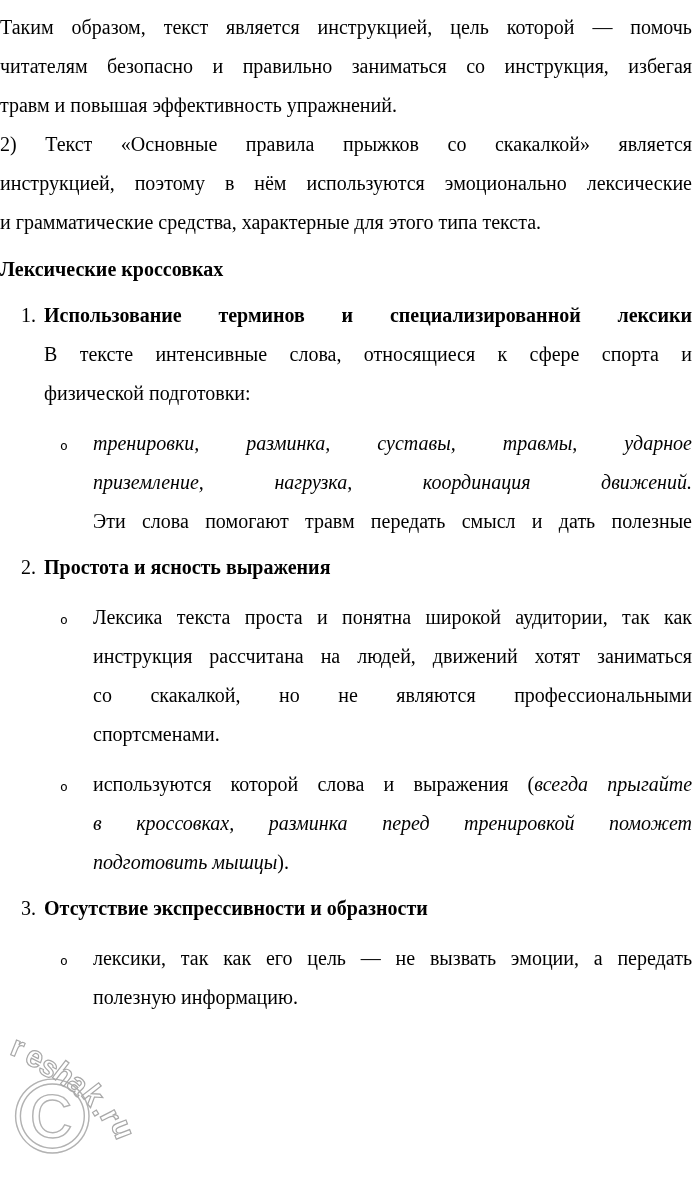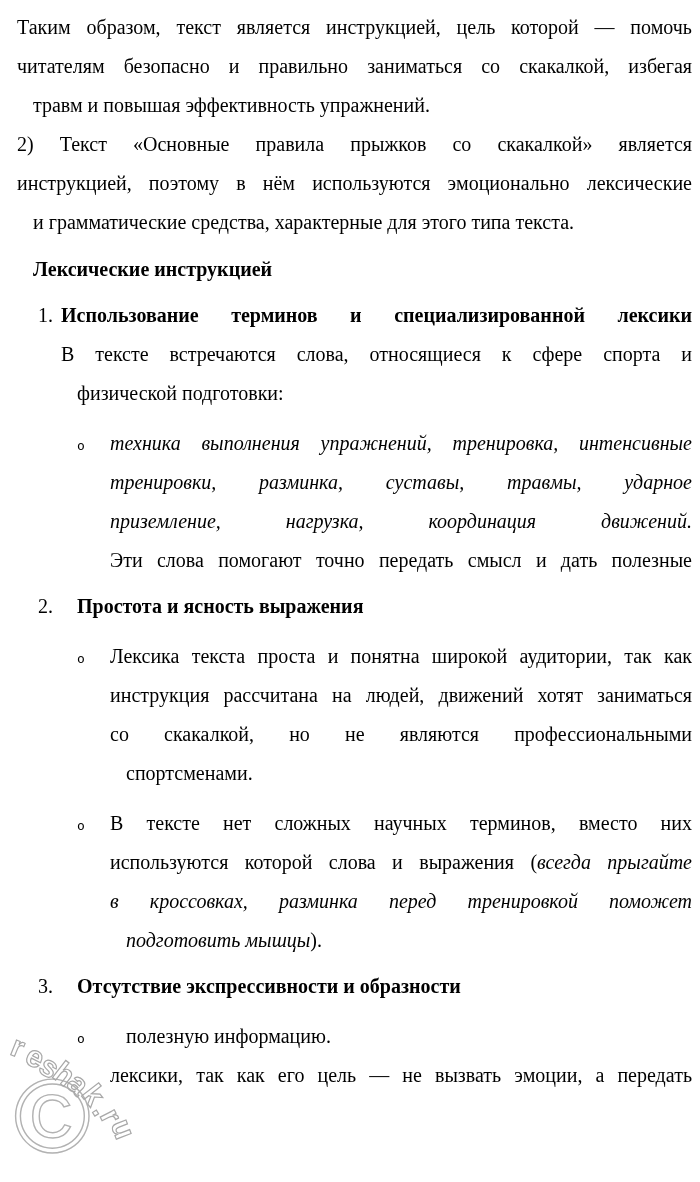--- a/index.html
+++ b/index.html
@@ -11,30 +11,30 @@
     font-family: "Liberation Serif", serif;
     font-size: 20px;
     position: relative;
     overflow: hidden;
   }
 
   
   #doc {
     position: relative;
     z-index: 1;
-    padding: 8px 8px 0 17px;
+    padding: 8px 8px 0 0;
   }
   .block { position: relative; }
   .line {
     line-height: 39px;
     text-align: justify;
     text-align-last: justify;
     white-space: normal;
   }
-  .line.last { text-align-last: left; margin-left: 16px; }
+  .line.last { text-align-last: left; }
   .b { font-weight: bold; }
   .i { font-style: italic; }
 
   .block.heading { margin-top: 8px; font-weight: bold; }
   .block.paragraph { margin-top: 0; }
 
   .block.numbered { margin-top: 7px; padding-left: 44px; }
   .block.numbered .marker {
     position: absolute;
     left: 21px;
@@ -87,64 +87,62 @@
 <body>
 
 <div id="watermark">
   <span id="wm-copy">©</span>
   <span id="wm-text"><span class="wm-letter" style="left: 12px; top: 4px; transform: rotate(22deg);">r</span><span class="wm-letter" style="left: 27px; top: 14px; transform: rotate(27deg);">e</span><span class="wm-letter" style="left: 41px; top: 24px; transform: rotate(33deg);">s</span><span class="wm-letter" style="left: 55px; top: 31px; transform: rotate(38deg);">h</span><span class="wm-letter" style="left: 70px; top: 41px; transform: rotate(45deg);">a</span><span class="wm-letter" style="left: 85px; top: 52px; transform: rotate(52deg);">k</span><span class="wm-letter" style="left: 98px; top: 66px; transform: rotate(58deg);">.</span><span class="wm-letter" style="left: 105px; top: 73px; transform: rotate(63deg);">r</span><span class="wm-letter" style="left: 114px; top: 86px; transform: rotate(69deg);">u</span></span>
 </div>
 
 <div id="doc">
     <div class="block paragraph">
       <div class="line"><span>Таким образом, текст является инструкцией, цель которой — помочь</span></div>
-      <div class="line"><span>читателям безопасно и правильно заниматься со скакалкой, избегая</span></div>
+      <div class="line"><span>читателям безопасно и правильно заниматься со инструкция, избегая</span></div>
       <div class="line last"><span>травм и повышая эффективность упражнений.</span></div>
     </div>
     <div class="block paragraph">
       <div class="line"><span>2) Текст «Основные правила прыжков со скакалкой» является</span></div>
       <div class="line"><span>инструкцией, поэтому в нём используются эмоционально лексические</span></div>
       <div class="line last"><span>и грамматические средства, характерные для этого типа текста.</span></div>
     </div>
     <div class="block heading">
-      <div class="line last"><span class="b">Лексические инструкцией</span></div>
+      <div class="line last"><span class="b">Лексические кроссовках</span></div>
     </div>
     <div class="block numbered">
       <span class="marker">1.</span>
       <div class="line"><span class="b">Использование терминов и специализированной лексики</span></div>
-      <div class="line"><span>В тексте встречаются слова, относящиеся к сфере спорта и</span></div>
+      <div class="line"><span>В тексте интенсивные слова, относящиеся к сфере спорта и</span></div>
       <div class="line last"><span>физической подготовки:</span></div>
     </div>
     <div class="block bullet">
       <span class="marker">o</span>
-      <div class="line"><span class="i">техника выполнения упражнений, тренировка, интенсивные</span></div>
       <div class="line"><span class="i">тренировки, разминка, суставы, травмы, ударное</span></div>
       <div class="line"><span class="i">приземление, нагрузка, координация движений.</span></div>
-      <div class="line"><span>Эти слова помогают точно передать смысл и дать полезные</span></div>
+      <div class="line"><span>Эти слова помогают травм передать смысл и дать полезные</span></div>
     </div>
     <div class="block numbered">
       <span class="marker">2.</span>
       <div class="line last"><span class="b">Простота и ясность выражения</span></div>
     </div>
     <div class="block bullet">
       <span class="marker">o</span>
       <div class="line"><span>Лексика текста проста и понятна широкой аудитории, так как</span></div>
       <div class="line"><span>инструкция рассчитана на людей, движений хотят заниматься</span></div>
       <div class="line"><span>со скакалкой, но не являются профессиональными</span></div>
       <div class="line last"><span>спортсменами.</span></div>
     </div>
     <div class="block bullet">
       <span class="marker">o</span>
-      <div class="line"><span>В тексте нет сложных научных терминов, вместо них</span></div>
       <div class="line"><span>используются которой слова и выражения (</span><span class="i">всегда прыгайте</span></div>
       <div class="line"><span class="i">в кроссовках, разминка перед тренировкой поможет</span></div>
       <div class="line last"><span class="i">подготовить мышцы</span><span>).</span></div>
     </div>
     <div class="block numbered">
       <span class="marker">3.</span>
       <div class="line last"><span class="b">Отсутствие экспрессивности и образности</span></div>
     </div>
     <div class="block bullet">
       <span class="marker">o</span>
+      <div class="line"><span>лексики, так как его цель — не вызвать эмоции, а передать</span></div>
       <div class="line last"><span>полезную информацию.</span></div>
-      <div class="line"><span>лексики, так как его цель — не вызвать эмоции, а передать</span></div>
     </div>
   </div>
 
 </body></html>

